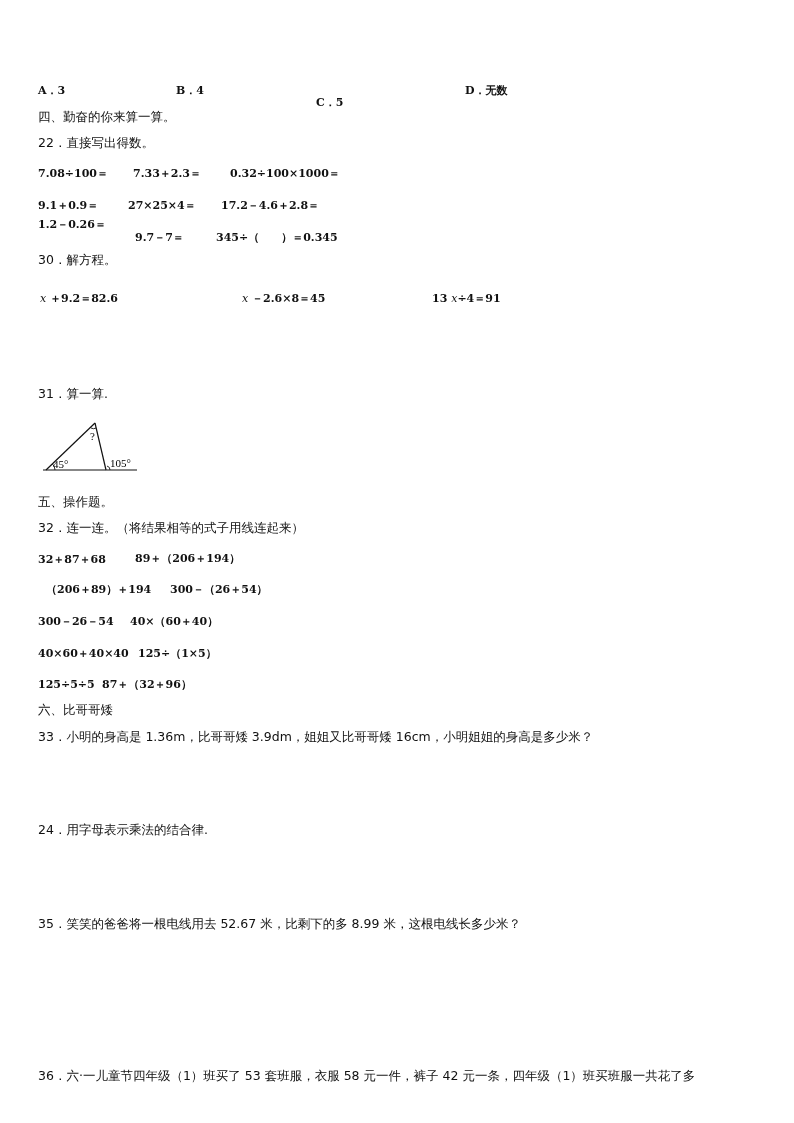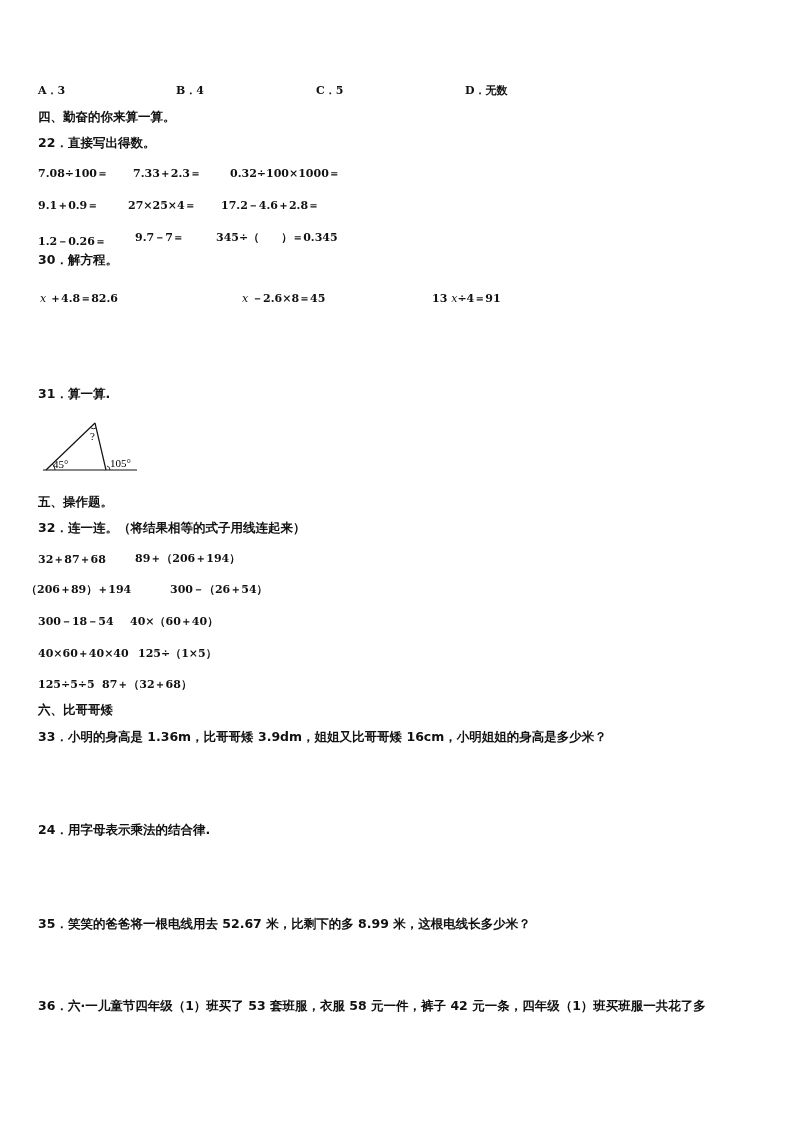--- a/index.html
+++ b/index.html
@@ -6,56 +6,56 @@
     body {
       width: 794px; height: 1123px; position: relative; overflow: hidden;
       font-family: "DejaVu Serif", "Liberation Serif", serif;
       color: #111111;
     }
     .line {
       position: absolute; left: 38px;
       font-size: 13px; line-height: 16px; white-space: nowrap;
       font-weight: bold;
     }
-    .cjk { font-family: "DejaVu Sans", "Liberation Sans", sans-serif; font-weight: bold; font-size: 12.5px; }
+    .cjk { font-family: "DejaVu Sans", "Liberation Sans", sans-serif; font-weight: normal; font-size: 12.5px; }
     .seg { position: absolute; white-space: nowrap; font-weight: bold; font-size: 11px; line-height: 16px; }
     .ix { font-style: italic; font-weight: normal; }
     .fig { position: absolute; left: 40px; top: 420px; width: 100px; height: 55px; }
   </style>
 </head>
 <body>
 
 <div>
   <span class="seg" style="left:38px;top:83px">A．3</span>
   <span class="seg" style="left:176px;top:83px">B．4</span>
-  <span class="seg" style="left:316px;top:83px">C．5</span>
+  <span class="seg" style="left:316px;top:95px">C．5</span>
   <span class="seg" style="left:465px;top:83px">D．无数</span>
 </div>
 
 <div class="line cjk" style="top:109px">四、勤奋的你来算一算。</div>
 <div class="line cjk" style="top:135px">22．直接写出得数。</div>
 
 <div>
   <span class="seg" style="left:38px;top:166px">7.08÷100＝</span>
   <span class="seg" style="left:133px;top:166px">7.33＋2.3＝</span>
   <span class="seg" style="left:230px;top:166px">0.32÷100×1000＝</span>
 
   <span class="seg" style="left:38px;top:198px">9.1＋0.9＝</span>
   <span class="seg" style="left:128px;top:198px">27×25×4＝</span>
   <span class="seg" style="left:221px;top:198px">17.2－4.6＋2.8＝</span>
 
-  <span class="seg" style="left:38px;top:234px">1.2－0.26＝</span>
+  <span class="seg" style="left:38px;top:217px">1.2－0.26＝</span>
   <span class="seg" style="left:135px;top:230px">9.7－7＝</span>
   <span class="seg" style="left:216px;top:230px">345÷（　　）＝0.345</span>
 </div>
 
 <div class="line cjk" style="top:252px">30．解方程。</div>
 
 <div>
-  <span class="seg" style="left:40px;top:291px"><span class="ix">x</span> <span>＋4.8＝82.6</span></span>
+  <span class="seg" style="left:40px;top:291px"><span class="ix">x</span> <span>＋9.2＝82.6</span></span>
   <span class="seg" style="left:242px;top:291px"><span class="ix">x</span> <span>－2.6×8＝45</span></span>
   <span class="seg" style="left:432px;top:291px"><span>13</span> <span class="ix">x</span><span>÷4＝91</span></span>
 </div>
 
 <div class="line cjk" style="top:386px">31．算一算.</div>
 
 <div class="fig">
   <svg width="100" height="55" viewBox="0 0 100 55">
     <line x1="3" y1="50" x2="97" y2="50" stroke="#111" stroke-width="1.2"></line>
     <line x1="6" y1="50" x2="55" y2="3" stroke="#111" stroke-width="1.2"></line>
@@ -69,30 +69,30 @@
   </svg>
 </div>
 
 <div class="line cjk" style="top:494px">五、操作题。</div>
 <div class="line cjk" style="top:520px">32．连一连。（将结果相等的式子用线连起来）</div>
 
 <div>
   <span class="seg" style="left:38px;top:552px">32＋87＋68</span>
   <span class="seg" style="left:135px;top:551px">89＋（206＋194）</span>
 
-  <span class="seg" style="left:26px;top:582px">（206＋89）＋194</span>
+  <span class="seg" style="left:46px;top:582px">（206＋89）＋194</span>
   <span class="seg" style="left:170px;top:582px">300－（26＋54）</span>
 
-  <span class="seg" style="left:38px;top:614px">300－18－54</span>
+  <span class="seg" style="left:38px;top:614px">300－26－54</span>
   <span class="seg" style="left:130px;top:614px">40×（60＋40）</span>
 
   <span class="seg" style="left:38px;top:646px">40×60＋40×40</span>
   <span class="seg" style="left:138px;top:646px">125÷（1×5）</span>
 
   <span class="seg" style="left:38px;top:677px">125÷5÷5</span>
-  <span class="seg" style="left:102px;top:677px">87＋（32＋68）</span>
+  <span class="seg" style="left:102px;top:677px">87＋（32＋96）</span>
 </div>
 
 <div class="line cjk" style="top:702px">六、比哥哥矮</div>
 <div class="line cjk" style="top:729px">33．小明的身高是 1.36m，比哥哥矮 3.9dm，姐姐又比哥哥矮 16cm，小明姐姐的身高是多少米？</div>
 <div class="line cjk" style="top:822px">24．用字母表示乘法的结合律.</div>
 <div class="line cjk" style="top:916px">35．笑笑的爸爸将一根电线用去 52.67 米，比剩下的多 8.99 米，这根电线长多少米？</div>
-<div class="line cjk" style="top:998px">36．六·一儿童节四年级（1）班买了 53 套班服，衣服 58 元一件，裤子 42 元一条，四年级（1）班买班服一共花了多</div>
+<div class="line cjk" style="top:1068px">36．六·一儿童节四年级（1）班买了 53 套班服，衣服 58 元一件，裤子 42 元一条，四年级（1）班买班服一共花了多</div>
 
 </body></html>

